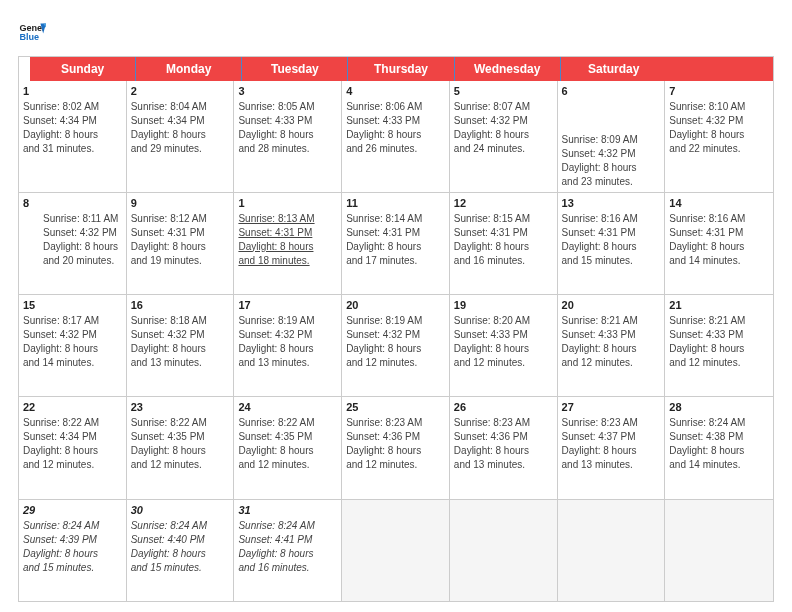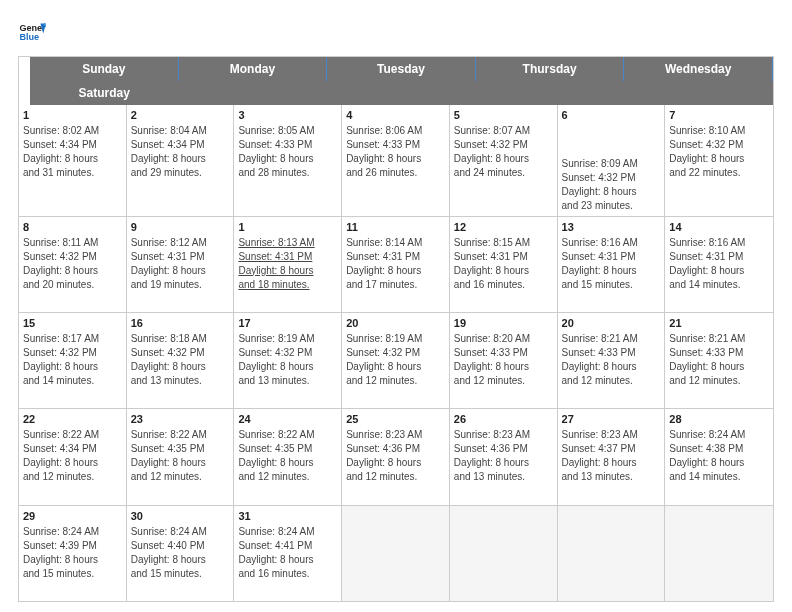--- a/index.html
+++ b/index.html
@@ -45,22 +45,22 @@
       color: #444;
     }
     .calendar {
       flex: 1;
       display: flex;
       flex-direction: column;
       border: 1px solid #ccc;
     }
     .cal-header-row {
       display: grid;
-      grid-template-columns: repeat(5, 1fr);
-      background: #737373;
+      grid-template-columns: repeat(7, 1fr);
+      background: #ef4444;
       margin-left: 11px;
     }
     .cal-header-cell {
       color: #fff;
       font-size: 12px;
       font-weight: bold;
       text-align: center;
       padding: 5px 2px;
       border-right: 1px solid #4a85c9;
     }
@@ -69,21 +69,21 @@
       flex: 1;
       display: flex;
       flex-direction: column;
     }
     .cal-week {
       display: grid;
       grid-template-columns: repeat(7, 1fr);
       flex: 1;
       border-bottom: 1px solid #ccc;
     }
-    .cal-week:last-child { border-bottom: none; }
+    .cal-week:last-child { border-bottom: none; font-style: italic; }
     .cal-cell {
       border-right: 1px solid #ccc;
       padding: 3px 4px;
       font-size: 8.5px;
       color: #333;
       vertical-align: top;
       line-height: 1.35;
       background: #fff;
     }
     .cal-cell:last-child { border-right: none; }
@@ -177,21 +177,21 @@
             <span class="day-num">7</span>
             <div class="info" style="white-space: pre-line;">Sunrise: 8:10 AM
 Sunset: 4:32 PM
 Daylight: 8 hours
 and 22 minutes.</div>
           </div>
         </div>
         <div class="cal-week">
           <div class="cal-cell">
             <span class="day-num">8</span>
-            <div class="info" style="white-space: pre-line;">Sunrise: 8:11 AM
+            <div class="info" style="white-space: pre-line; margin-left: 20px;">Sunrise: 8:11 AM
 Sunset: 4:32 PM
 Daylight: 8 hours
 and 20 minutes.</div>
           </div>
           <div class="cal-cell">
             <span class="day-num">9</span>
             <div class="info" style="white-space: pre-line;">Sunrise: 8:12 AM
 Sunset: 4:31 PM
 Daylight: 8 hours
 and 19 minutes.</div>

